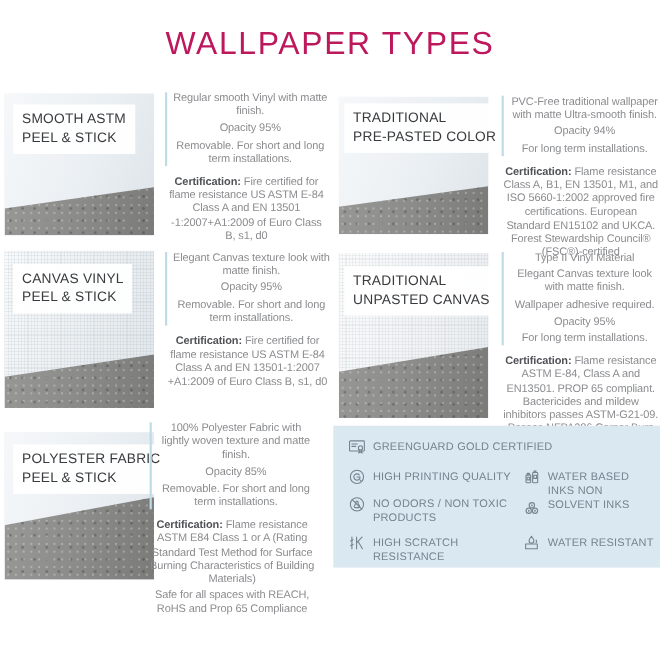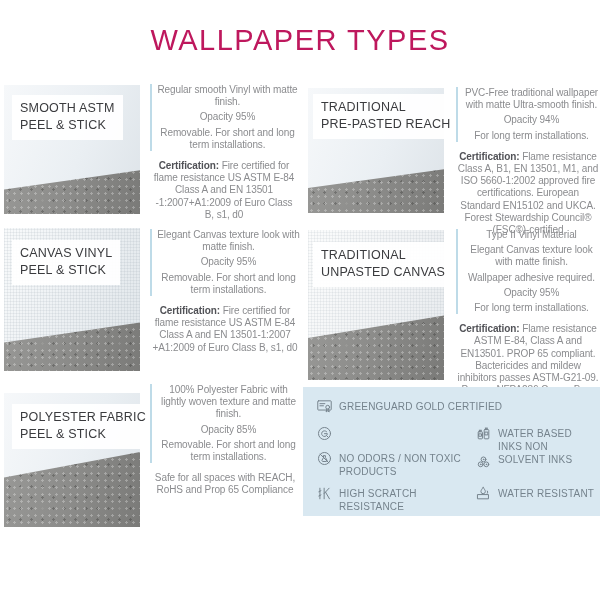--- a/index.html
+++ b/index.html
@@ -67,21 +67,21 @@
   .lb-l2{left:12px;top:240px;}
   .lb-r2{left:313px;top:242px;}
   .lb-l3{left:12px;top:404px;}
 
   
   .tcol{position:absolute;font-size:10px;line-height:1.22;color:#8b8c8f;letter-spacing:-0.1px;text-align:center;}
   .tc-l1{left:150px;top:84px;width:148px;}
   .tc-r1{left:456px;top:87px;width:144px;}
   .tc-l2{left:150px;top:229px;width:150px;}
   .tc-r2{left:456px;top:229px;width:144px;}
-  .tc-l3{left:150px;top:384px;width:150px;}
+  .tc-l3{left:136px;top:384px;width:150px;}
   .desc{border-left:2px solid #bedbe8;padding-left:5px;}
   .desc p{margin:0 0 3px 0;}
   .desc p:last-child{margin-bottom:0;}
   .cert{margin-top:9px;}
   .cert p{margin:0 0 3px 0;}
   .cert b{color:#515257;font-weight:700;}
 
   
   .features{
     position:absolute;left:303px;top:387px;width:297px;height:129px;
@@ -127,21 +127,21 @@
       <p><b>Certification:</b> <span>Fire certified for flame resistance US ASTM E-84 Class A and EN 13501 -1:2007+A1:2009 of Euro Class B, s1, d0</span></p>
     </div>
   </div>
 
   <div class="photo ph-r1 p-r1">
     <div class="wall smooth"></div>
     <div class="floor"></div>
   </div>
   <div class="plabel lb-r1">
     <div>TRADITIONAL</div>
-    <div>PRE-PASTED REACH</div>
+    <div>PRE-PASTED COLOR</div>
   </div>
   <div class="tcol tc-r1">
     <div class="desc">
       <p>PVC-Free traditional wallpaper with matte Ultra-smooth finish.</p>
       <p>Opacity 94%</p>
       <p>For long term installations.</p>
     </div>
     <div class="cert">
       <p><b>Certification:</b> <span>Flame resistance Class A, B1, EN 13501, M1, and ISO 5660-1:2002 approved fire certifications. European Standard EN15102 and UKCA. Forest Stewardship Council® (FSC®)-certified</span></p>
     </div>
@@ -195,20 +195,21 @@
     <div>POLYESTER FABRIC</div>
     <div>PEEL &amp; STICK</div>
   </div>
   <div class="tcol tc-l3">
     <div class="desc">
       <p>100% Polyester Fabric with lightly woven texture and matte finish.</p>
       <p>Opacity 85%</p>
       <p>Removable.  For short and long term installations.</p>
     </div>
     <div class="cert">
+      <p><b>Certification:</b> <span>Flame resistance ASTM E84 Class 1 or A (Rating Standard Test Method for Surface Burning Characteristics of Building Materials)</span></p>
       <p>Safe for all spaces with REACH, RoHS and Prop 65 Compliance</p>
     </div>
   </div>
 
   <div class="features">
 
     <div class="feat f-greenguard">
       <svg viewBox="0 0 24 24">
         <rect x="2.5" y="4" width="19" height="13" rx="1"></rect>
         <line x1="5.5" y1="8" x2="12.5" y2="8"></line>
@@ -218,20 +219,21 @@
       </svg>
       <span class="txt">GREENGUARD GOLD CERTIFIED</span>
     </div>
 
     <div class="feat f-print">
       <svg viewBox="0 0 24 24">
         <circle cx="12" cy="12" r="8.5"></circle>
         <path d="M15 9.5a4 4 0 1 0 1 2.7h-4"></path>
         <path d="M15.8 15.8l1.6 1.6"></path>
       </svg>
+      <span class="txt">HIGH PRINTING QUALITY</span>
     </div>
 
     <div class="feat f-odors">
       <svg viewBox="0 0 24 24">
         <circle cx="12" cy="12" r="8.5"></circle>
         <path d="M10.7 8h2.6v2.6l2.1 3.6a1.3 1.3 0 0 1-1.1 2h-4.6a1.3 1.3 0 0 1-1.1-2l2.1-3.6z"></path>
         <line x1="5.8" y1="5.8" x2="18.2" y2="18.2"></line>
       </svg>
       <span class="txt">NO ODORS / NON TOXIC PRODUCTS</span>
     </div>

